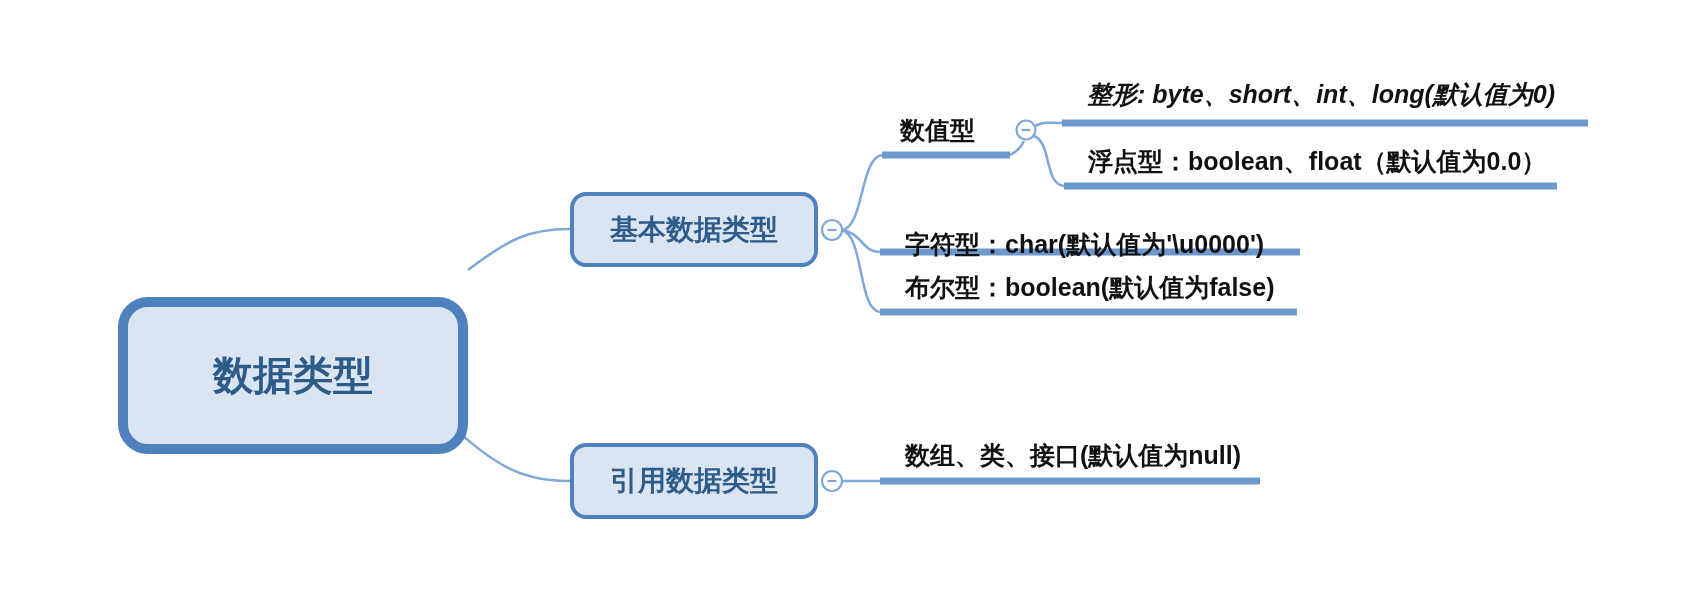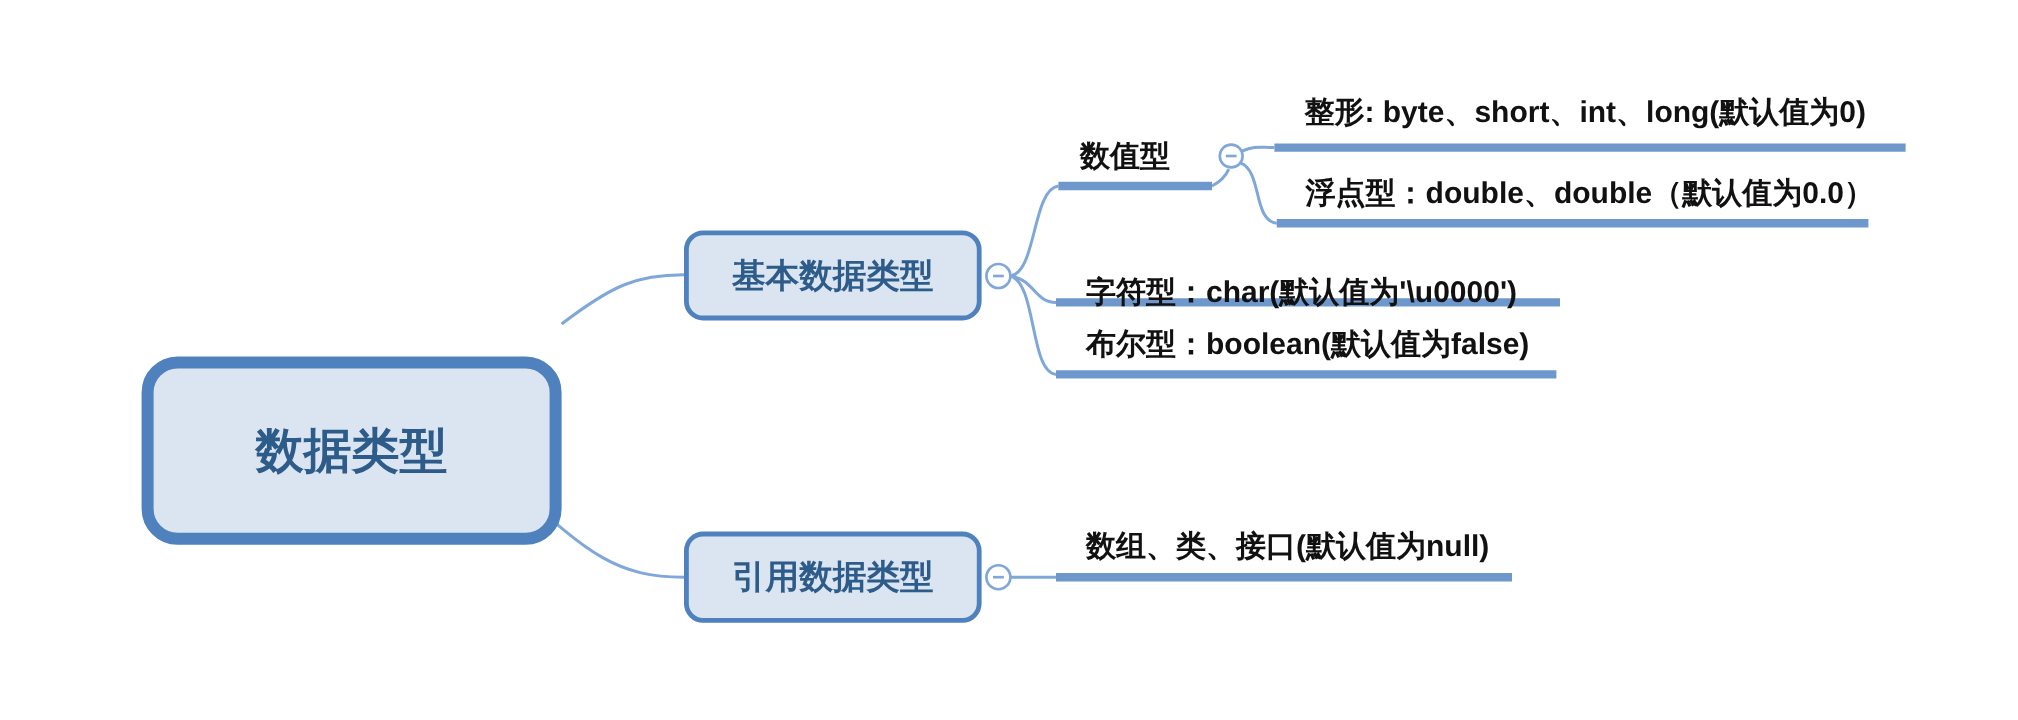--- a/index.html
+++ b/index.html
@@ -42,21 +42,21 @@
   }
   .node.branch.basic{left:570px;top:192px;}
   .node.branch.reference{left:570px;top:443px;height:76px;}
   .leaf{
     position:absolute;
     white-space:nowrap;
     color:var(--leaf-text);
     font-size:25px;line-height:30px;font-weight:600;
   }
   .leaf.numeric-label{left:900px;top:115px;}
-  .leaf.int-row{left:1087px;top:79px;}
+  .leaf.int-row{left:1087px;top:79px;font-style:italic;}
   .leaf.float-row{left:1088px;top:146px;}
   .leaf.char-row{left:905px;top:229px;}
   .leaf.bool-row{left:905px;top:272px;}
   .leaf.ref-row{left:905px;top:440px;}
   .watermark{
     position:absolute;
     right:4px;top:562px;
     font-size:21px;line-height:24px;
     color:var(--watermark-text);
     white-space:nowrap;
@@ -116,21 +116,21 @@
   </div>
 
   <div class="node branch reference">
     <span>引用数据类型</span>
   </div>
 
   <div class="leaf numeric-label">数值型</div>
 
   <div class="leaf int-row">整形: byte、short、int、long(默认值为0)</div>
 
-  <div class="leaf float-row">浮点型：double、double（默认值为0.0）</div>
+  <div class="leaf float-row">浮点型：boolean、float（默认值为0.0）</div>
 
   <div class="leaf char-row">字符型：char(默认值为'\u0000')</div>
 
   <div class="leaf bool-row">布尔型：boolean(默认值为false)</div>
 
   <div class="leaf ref-row">数组、类、接口(默认值为null)</div>
 
 </div>
 
 </body></html>

